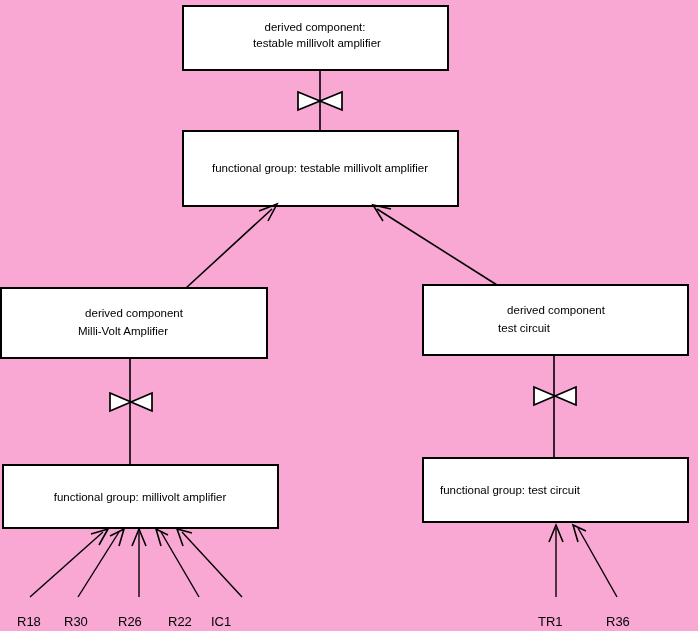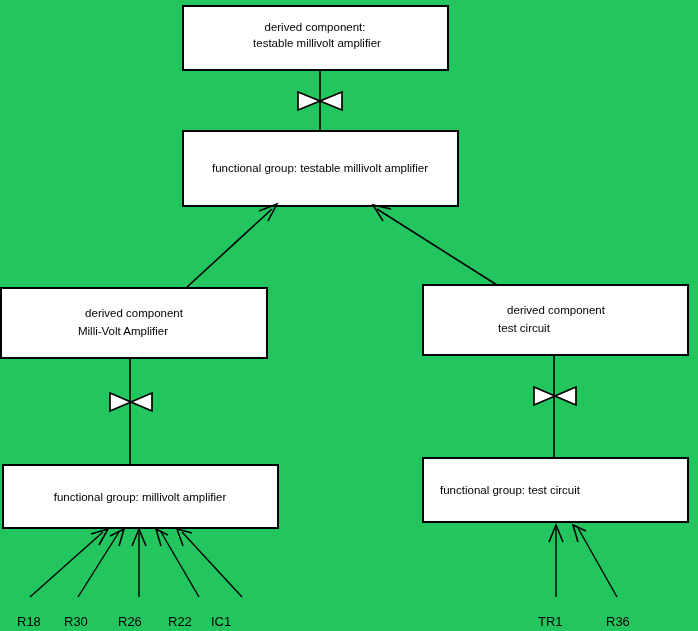--- a/index.html
+++ b/index.html
@@ -10,21 +10,21 @@
   body {
     width: 698px;
     height: 631px;
     font-family: "Liberation Sans", sans-serif;
     overflow: hidden;
   }
   #diagram-root {
     position: relative;
     width: 698px;
     height: 631px;
-    background: #22c55e;
+    background: #f9a8d4;
   }
   svg.diagram-canvas {
     display: block;
     width: 698px;
     height: 631px;
   }
   .box-rect {
     fill: #ffffff;
     stroke: #000000;
     stroke-width: 2;

